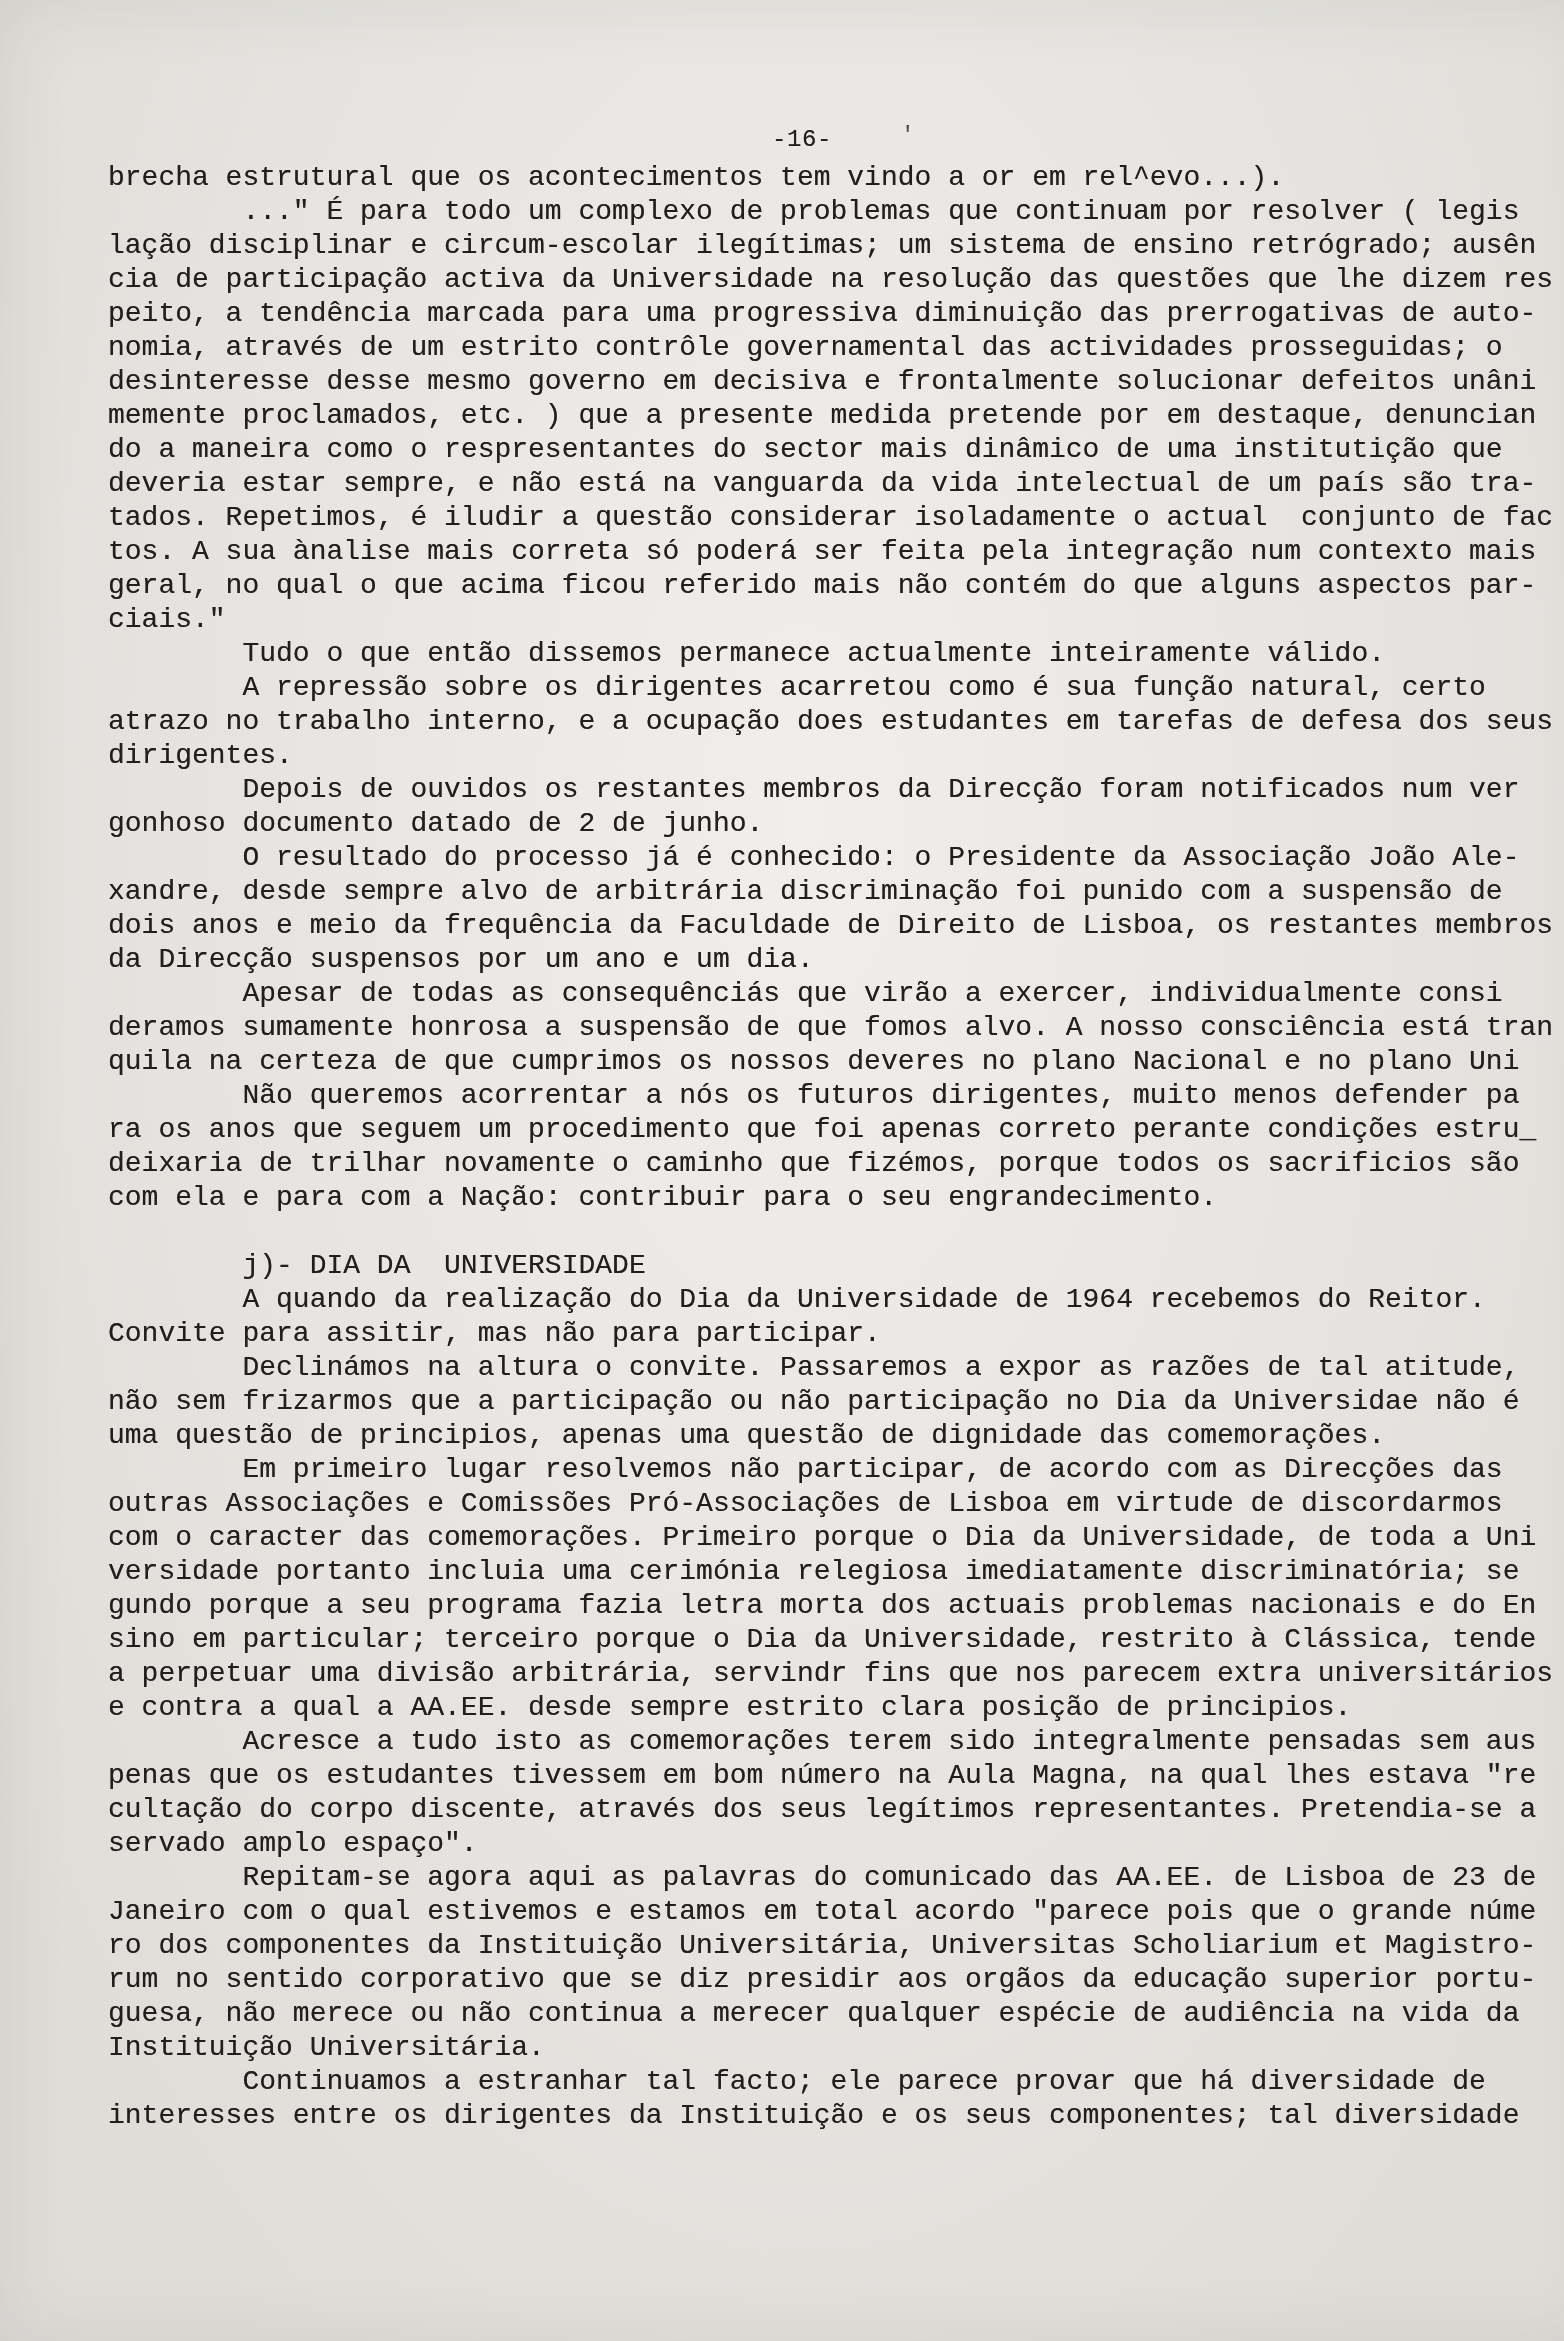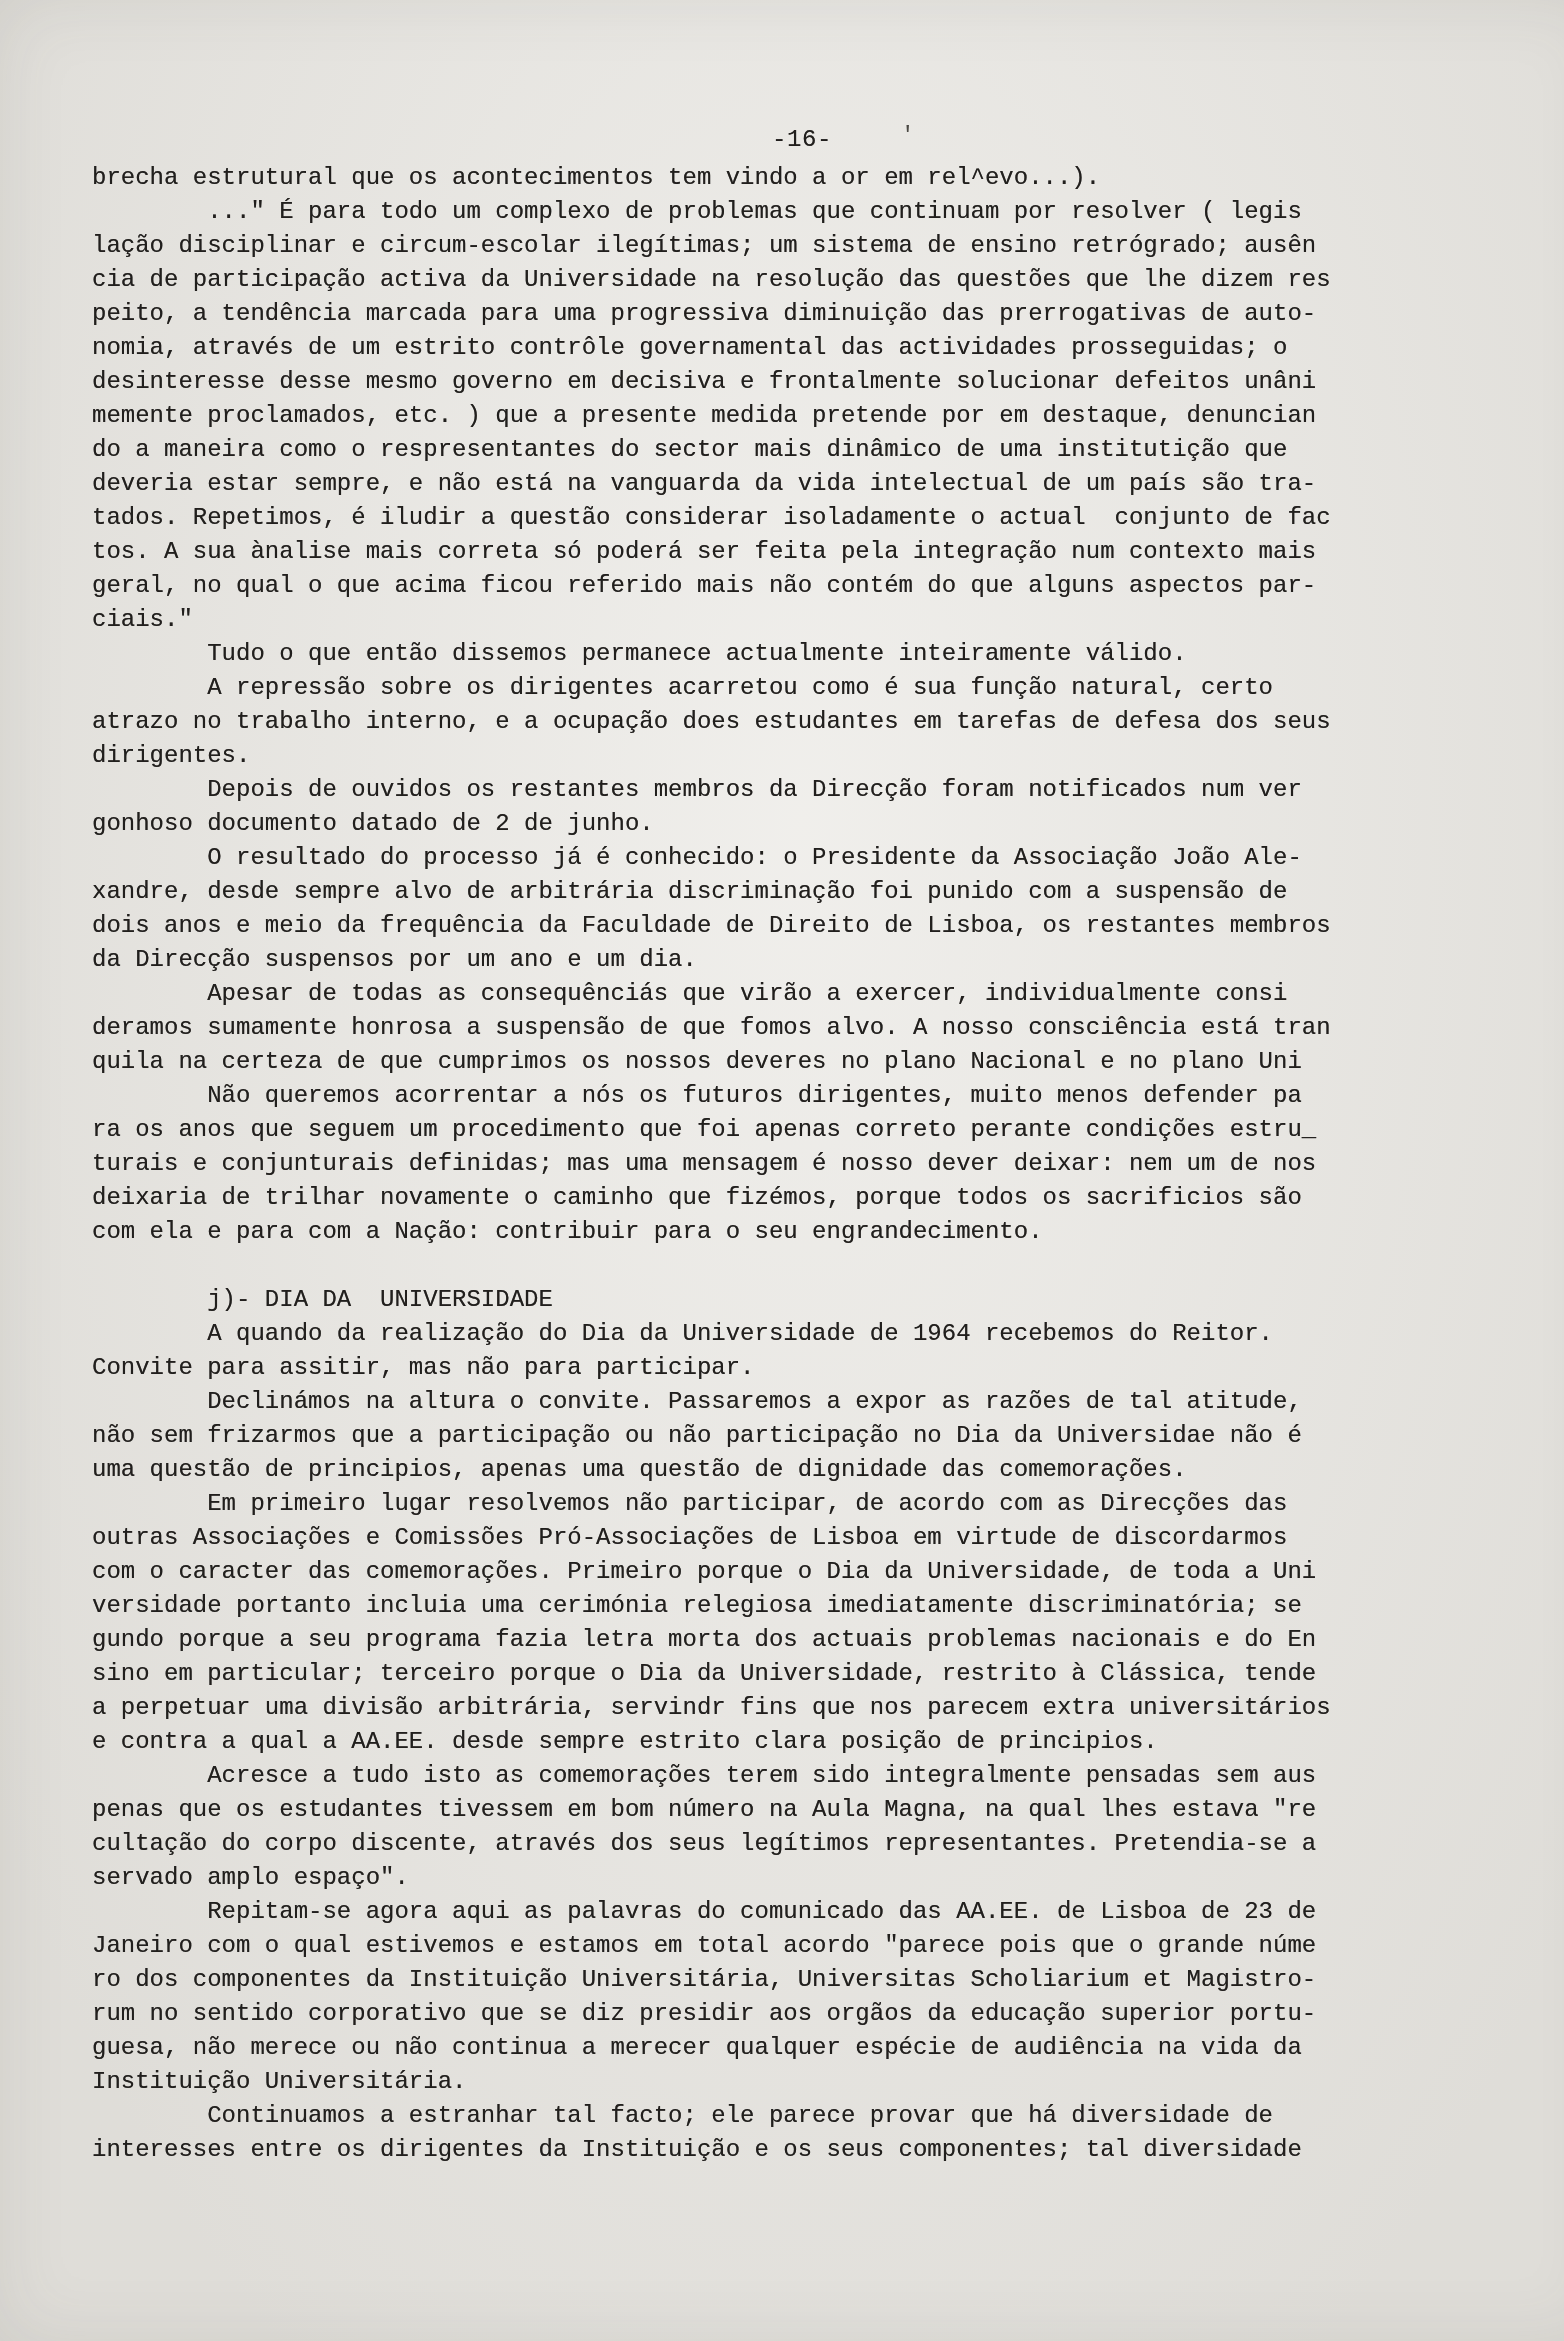--- a/index.html
+++ b/index.html
@@ -34,23 +34,23 @@
   .stray-mark {
     position: absolute;
     top: 122px;
     left: 901px;
     font-size: 22.5px;
     color: #4a4843;
   }
   .text-block {
     position: absolute;
     top: 161px;
-    left: 92px;
+    left: 108px;
     width: 1363px;
-    font-size: 24px;
+    font-size: 28px;
     line-height: 34px;
   }
   .line {
     white-space: pre;
     text-shadow: 0 0 0.6px rgba(20,18,16,0.55);
   }
 </style>
 </head>
 <body>
 
@@ -80,21 +80,20 @@
       <div class="line">gonhoso documento datado de 2 de junho.</div>
       <div class="line">        O resultado do processo já é conhecido: o Presidente da Associação João Ale-</div>
       <div class="line">xandre, desde sempre alvo de arbitrária discriminação foi punido com a suspensão de</div>
       <div class="line">dois anos e meio da frequência da Faculdade de Direito de Lisboa, os restantes membros</div>
       <div class="line">da Direcção suspensos por um ano e um dia.</div>
       <div class="line">        Apesar de todas as consequênciás que virão a exercer, individualmente consi</div>
       <div class="line">deramos sumamente honrosa a suspensão de que fomos alvo. A nosso consciência está tran</div>
       <div class="line">quila na certeza de que cumprimos os nossos deveres no plano Nacional e no plano Uni</div>
       <div class="line">        Não queremos acorrentar a nós os futuros dirigentes, muito menos defender pa</div>
       <div class="line">ra os anos que seguem um procedimento que foi apenas correto perante condições estru_</div>
-      <div class="line">turais e conjunturais definidas; mas uma mensagem é nosso dever deixar: nem um de nos</div>
       <div class="line">deixaria de trilhar novamente o caminho que fizémos, porque todos os sacrificios são</div>
       <div class="line">com ela e para com a Nação: contribuir para o seu engrandecimento.</div>
       <div class="line"> </div>
       <div class="line">        j)- DIA DA  UNIVERSIDADE</div>
       <div class="line">        A quando da realização do Dia da Universidade de 1964 recebemos do Reitor.</div>
       <div class="line">Convite para assitir, mas não para participar.</div>
       <div class="line">        Declinámos na altura o convite. Passaremos a expor as razões de tal atitude,</div>
       <div class="line">não sem frizarmos que a participação ou não participação no Dia da Universidae não é</div>
       <div class="line">uma questão de principios, apenas uma questão de dignidade das comemorações.</div>
       <div class="line">        Em primeiro lugar resolvemos não participar, de acordo com as Direcções das</div>

